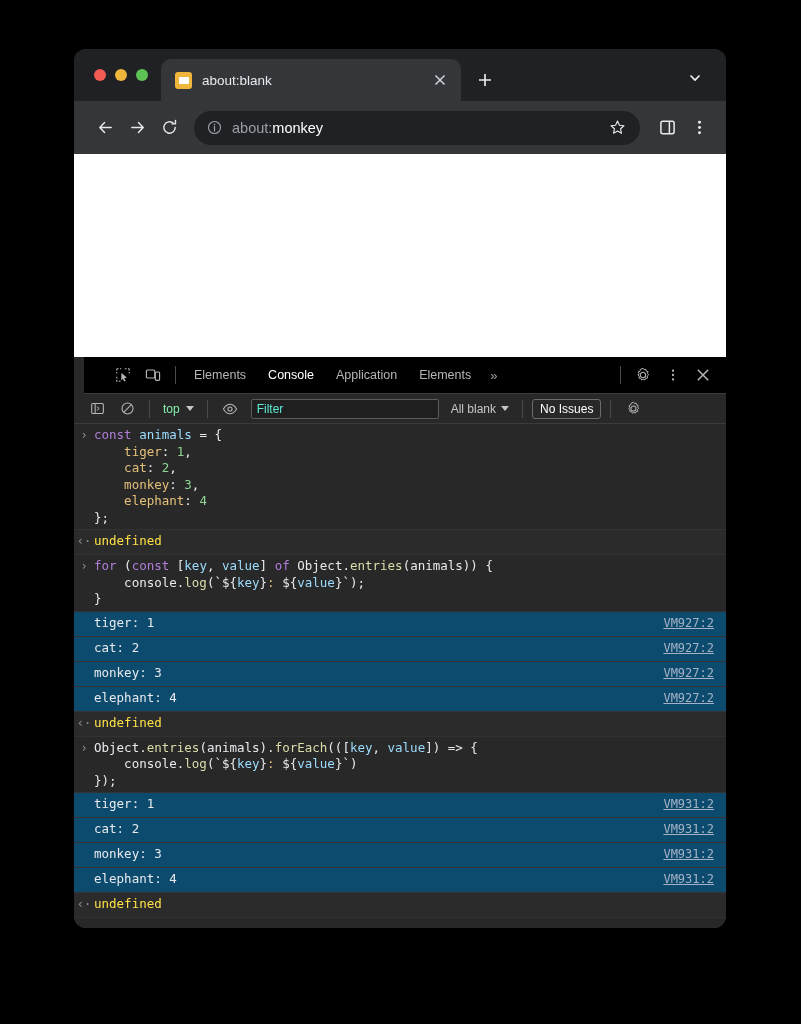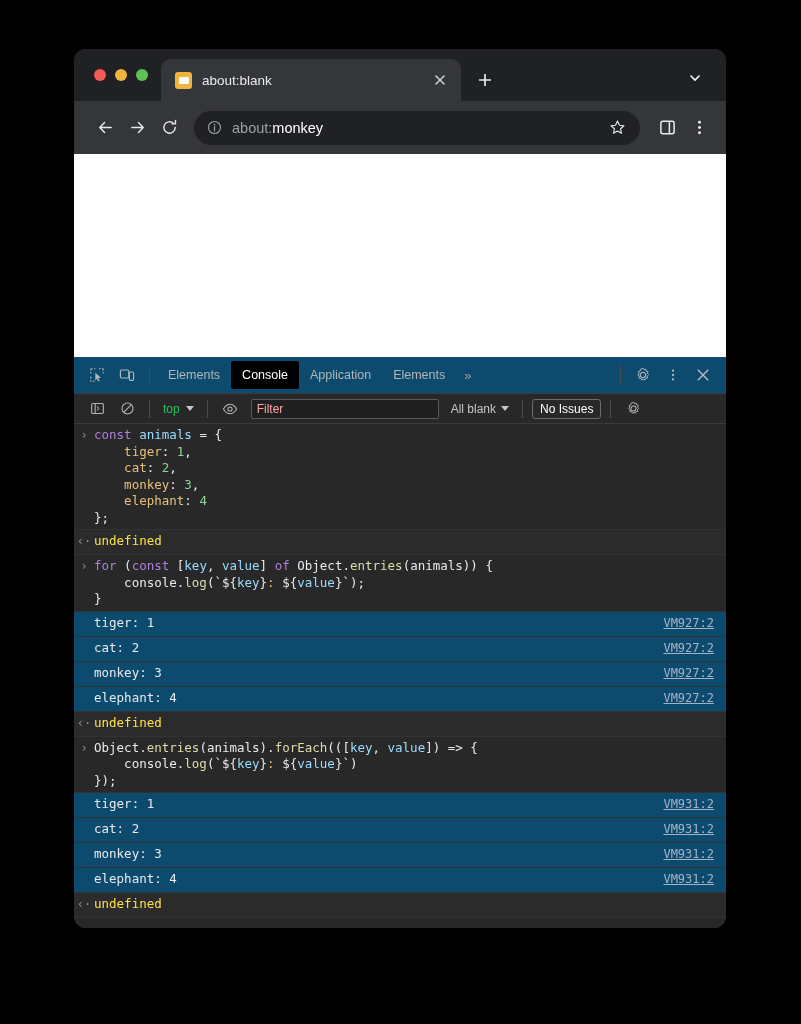--- a/index.html
+++ b/index.html
@@ -182,27 +182,28 @@
 
   
   .devtools {
     background: #282828;
     height: 571px;
     display: flex;
     flex-direction: column;
   }
   .dt-tabrow {
     height: 37px;
-    background: #0c4a6e;
-    display: flex;
-    align-items: center;
-    padding: 0 8px 0 8px;
+    background: #000000;
+    display: flex;
+    align-items: center;
+    padding: 0 8px 0 24px;
     box-sizing: border-box;
     border-bottom: 1px solid #3b3b3b;
     gap: 0px;
+    margin-left: 10px;
   }
   .dt-ic {
     width: 30px; height: 28px;
     display: flex; align-items: center; justify-content: center;
     color: #b4b6b8;
     flex: none;
   }
   .dt-sep {
     width: 1px; height: 18px;
     background: #4a4a4a;
@@ -232,21 +233,21 @@
   .dt-filterrow {
     height: 30px;
     background: #282828;
     display: flex;
     align-items: center;
     padding: 0 8px;
     box-sizing: border-box;
     border-bottom: 1px solid #3b3b3b;
   }
   .ctx-select {
-    color: #22c55e;
+    color: #86efac;
     font-size: 12px;
     display: flex;
     align-items: center;
     gap: 6px;
     padding: 0 6px;
     height: 20px;
   }
   .caret {
     width: 0; height: 0;
     border-left: 4px solid transparent;
@@ -258,21 +259,21 @@
     height: 20px;
     background: #1f1f1f;
     border: 1px solid #5a5a5a;
     border-radius: 2px;
     margin: 0 6px;
     display: flex;
     align-items: center;
     padding: 0 5px;
     box-sizing: border-box;
   }
-  .filter-ph { color: #fca5a5; font-size: 12px; }
+  .filter-ph { color: #5eead4; font-size: 12px; }
   .levels {
     color: #c4c7c5;
     font-size: 12px;
     display: flex; align-items: center; gap: 5px;
     padding: 0 6px;
   }
   .issues-btn {
     border: 1px solid #6b6b6b;
     border-radius: 3px;
     color: #ffffff;

